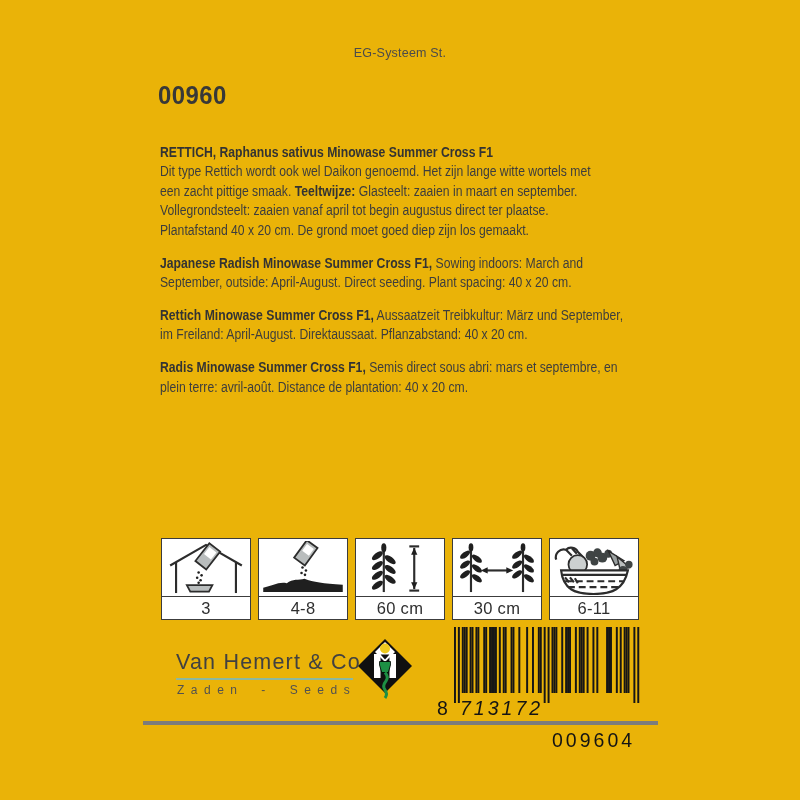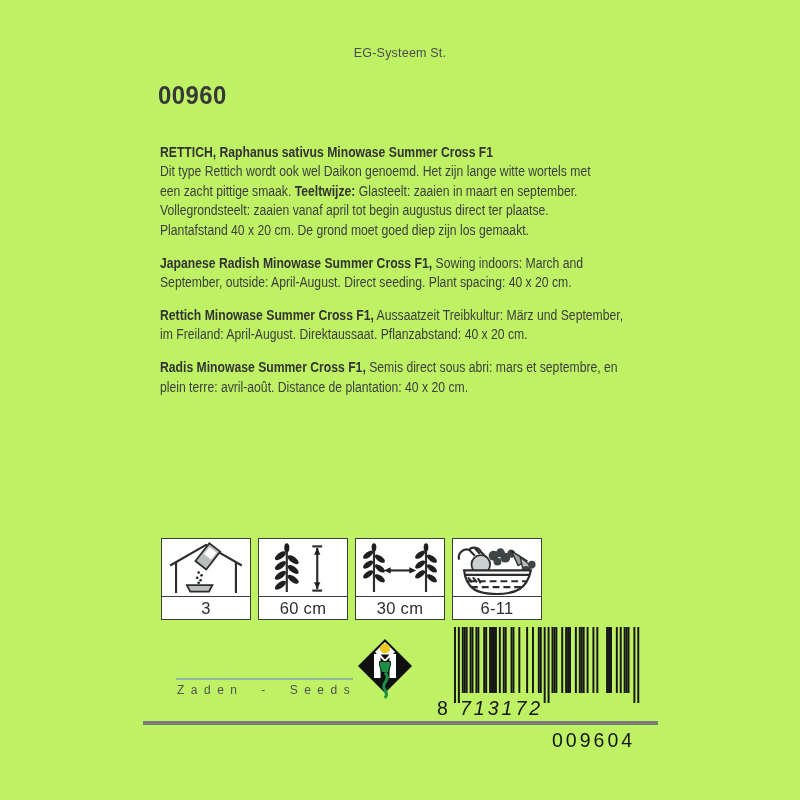--- a/index.html
+++ b/index.html
@@ -1,16 +1,16 @@
 <!DOCTYPE html>
 <html><head>
 <meta charset="utf-8">
 <style>
   html,body{margin:0;padding:0;background:#ffffff;}
-  .page{position:relative;width:800px;height:800px;background:#bef264;overflow:hidden;
+  .page{position:relative;width:800px;height:800px;background:#eab308;overflow:hidden;
         font-family:"Liberation Sans", sans-serif;color:#3d3d3d;}
 
   .header-note{position:absolute;top:46px;left:0;width:800px;text-align:center;
                font-size:12.5px;color:#4b4b4b;letter-spacing:.2px;}
 
   .article-number{position:absolute;left:158px;top:80px;font-size:26px;font-weight:700;
                   color:#383838;transform:scaleX(.92);transform-origin:left top;letter-spacing:.5px;}
 
   .text-block{position:absolute;left:160px;top:143px;width:575px;
               transform:scaleX(.87);transform-origin:left top;}
@@ -76,20 +76,36 @@
           <circle class="icf" cx="36" cy="32" r="1.3"></circle>
             <circle class="icf" cx="39" cy="35" r="1.3"></circle>
           <circle class="icf" cx="34.5" cy="37.5" r="1.3"></circle>
             <circle class="icf" cx="38" cy="40" r="1.3"></circle>
           <circle class="icf" cx="36" cy="42.5" r="1.3"></circle>
         </svg>
       </div>
       <div class="icon-label">3</div>
     </div>
 
+    <div class="icon-box">
+      <div class="icon-art">
+        <svg width="86" height="54" viewBox="0 0 87 55">
+          <path class="icf" d="M3 52 L3 47.5 C12 46 19 41 27 43 C33 38 39 40.5 45 38.5 C54 42 64 43.5 84 44.5 L84 52 Z"></path>
+          <g transform="rotate(36 46 13)">
+            <rect class="icg" x="39" y="1" width="13.5" height="22"></rect>
+            <rect x="41.5" y="4" width="8.5" height="8.5" fill="#ffffff" stroke="none"></rect>
+          </g>
+          <circle class="icf" cx="43" cy="27" r="1.3"></circle>
+            <circle class="icf" cx="46.5" cy="30" r="1.3"></circle>
+          <circle class="icf" cx="42" cy="32.5" r="1.3"></circle>
+            <circle class="icf" cx="45.5" cy="34.5" r="1.3"></circle>
+        </svg>
+      </div>
+      <div class="icon-label">4-8</div>
+    </div>
 
     <div class="icon-box">
       <div class="icon-art">
         <svg width="86" height="54" viewBox="0 0 87 55">
           <path class="ic" d="M27 9 V52" stroke-width="2"></path>
           <ellipse class="icf" cx="27" cy="7" rx="2.6" ry="4.6"></ellipse>
           <ellipse class="icf" cx="20.5" cy="15" rx="6.6" ry="3" transform="rotate(-36 20.5 15)"></ellipse>
           <ellipse class="icf" cx="33.5" cy="19" rx="6.6" ry="3" transform="rotate(36 33.5 19)"></ellipse>
           <ellipse class="icf" cx="20.5" cy="25" rx="6.6" ry="3" transform="rotate(-36 20.5 25)"></ellipse>
           <ellipse class="icf" cx="33.5" cy="29" rx="6.6" ry="3" transform="rotate(36 33.5 29)"></ellipse>
@@ -157,20 +173,21 @@
           <path class="ic" d="M14 41 H74" stroke-width="1.6" stroke-dasharray="7 4"></path>
           <path class="ic" d="M17 47 H71" stroke-width="1.6" stroke-dasharray="7 4"></path>
           <path class="ic" d="M14 37 l4 5 M19 37 l4 5 M24 38 l3 5" stroke-width="1.4"></path>
         </svg>
       </div>
       <div class="icon-label">6-11</div>
     </div>
 
   </div>
 
+  <div class="brand-name">Van Hemert &amp; Co</div>
   <div class="brand-rule"></div>
   <div class="brand-tagline">Zaden - Seeds</div>
 
   <svg class="brand-diamond" width="60" height="68" viewBox="0 0 60 68">
     <polygon points="30,3 57,30 30,57 3,30" fill="#101010"></polygon>
     <polygon points="30,6 40,16 30,26 20,16" fill="#ffffff"></polygon>
     <circle cx="30" cy="12.5" r="5" fill="#edc91f"></circle>
     <polygon points="25.5,18.5 34.5,18.5 30,23.5" fill="#101010"></polygon>
     <rect x="19" y="18" width="6.5" height="24" fill="#ffffff"></rect>
     <rect x="34.5" y="18" width="6.5" height="24" fill="#ffffff"></rect>

